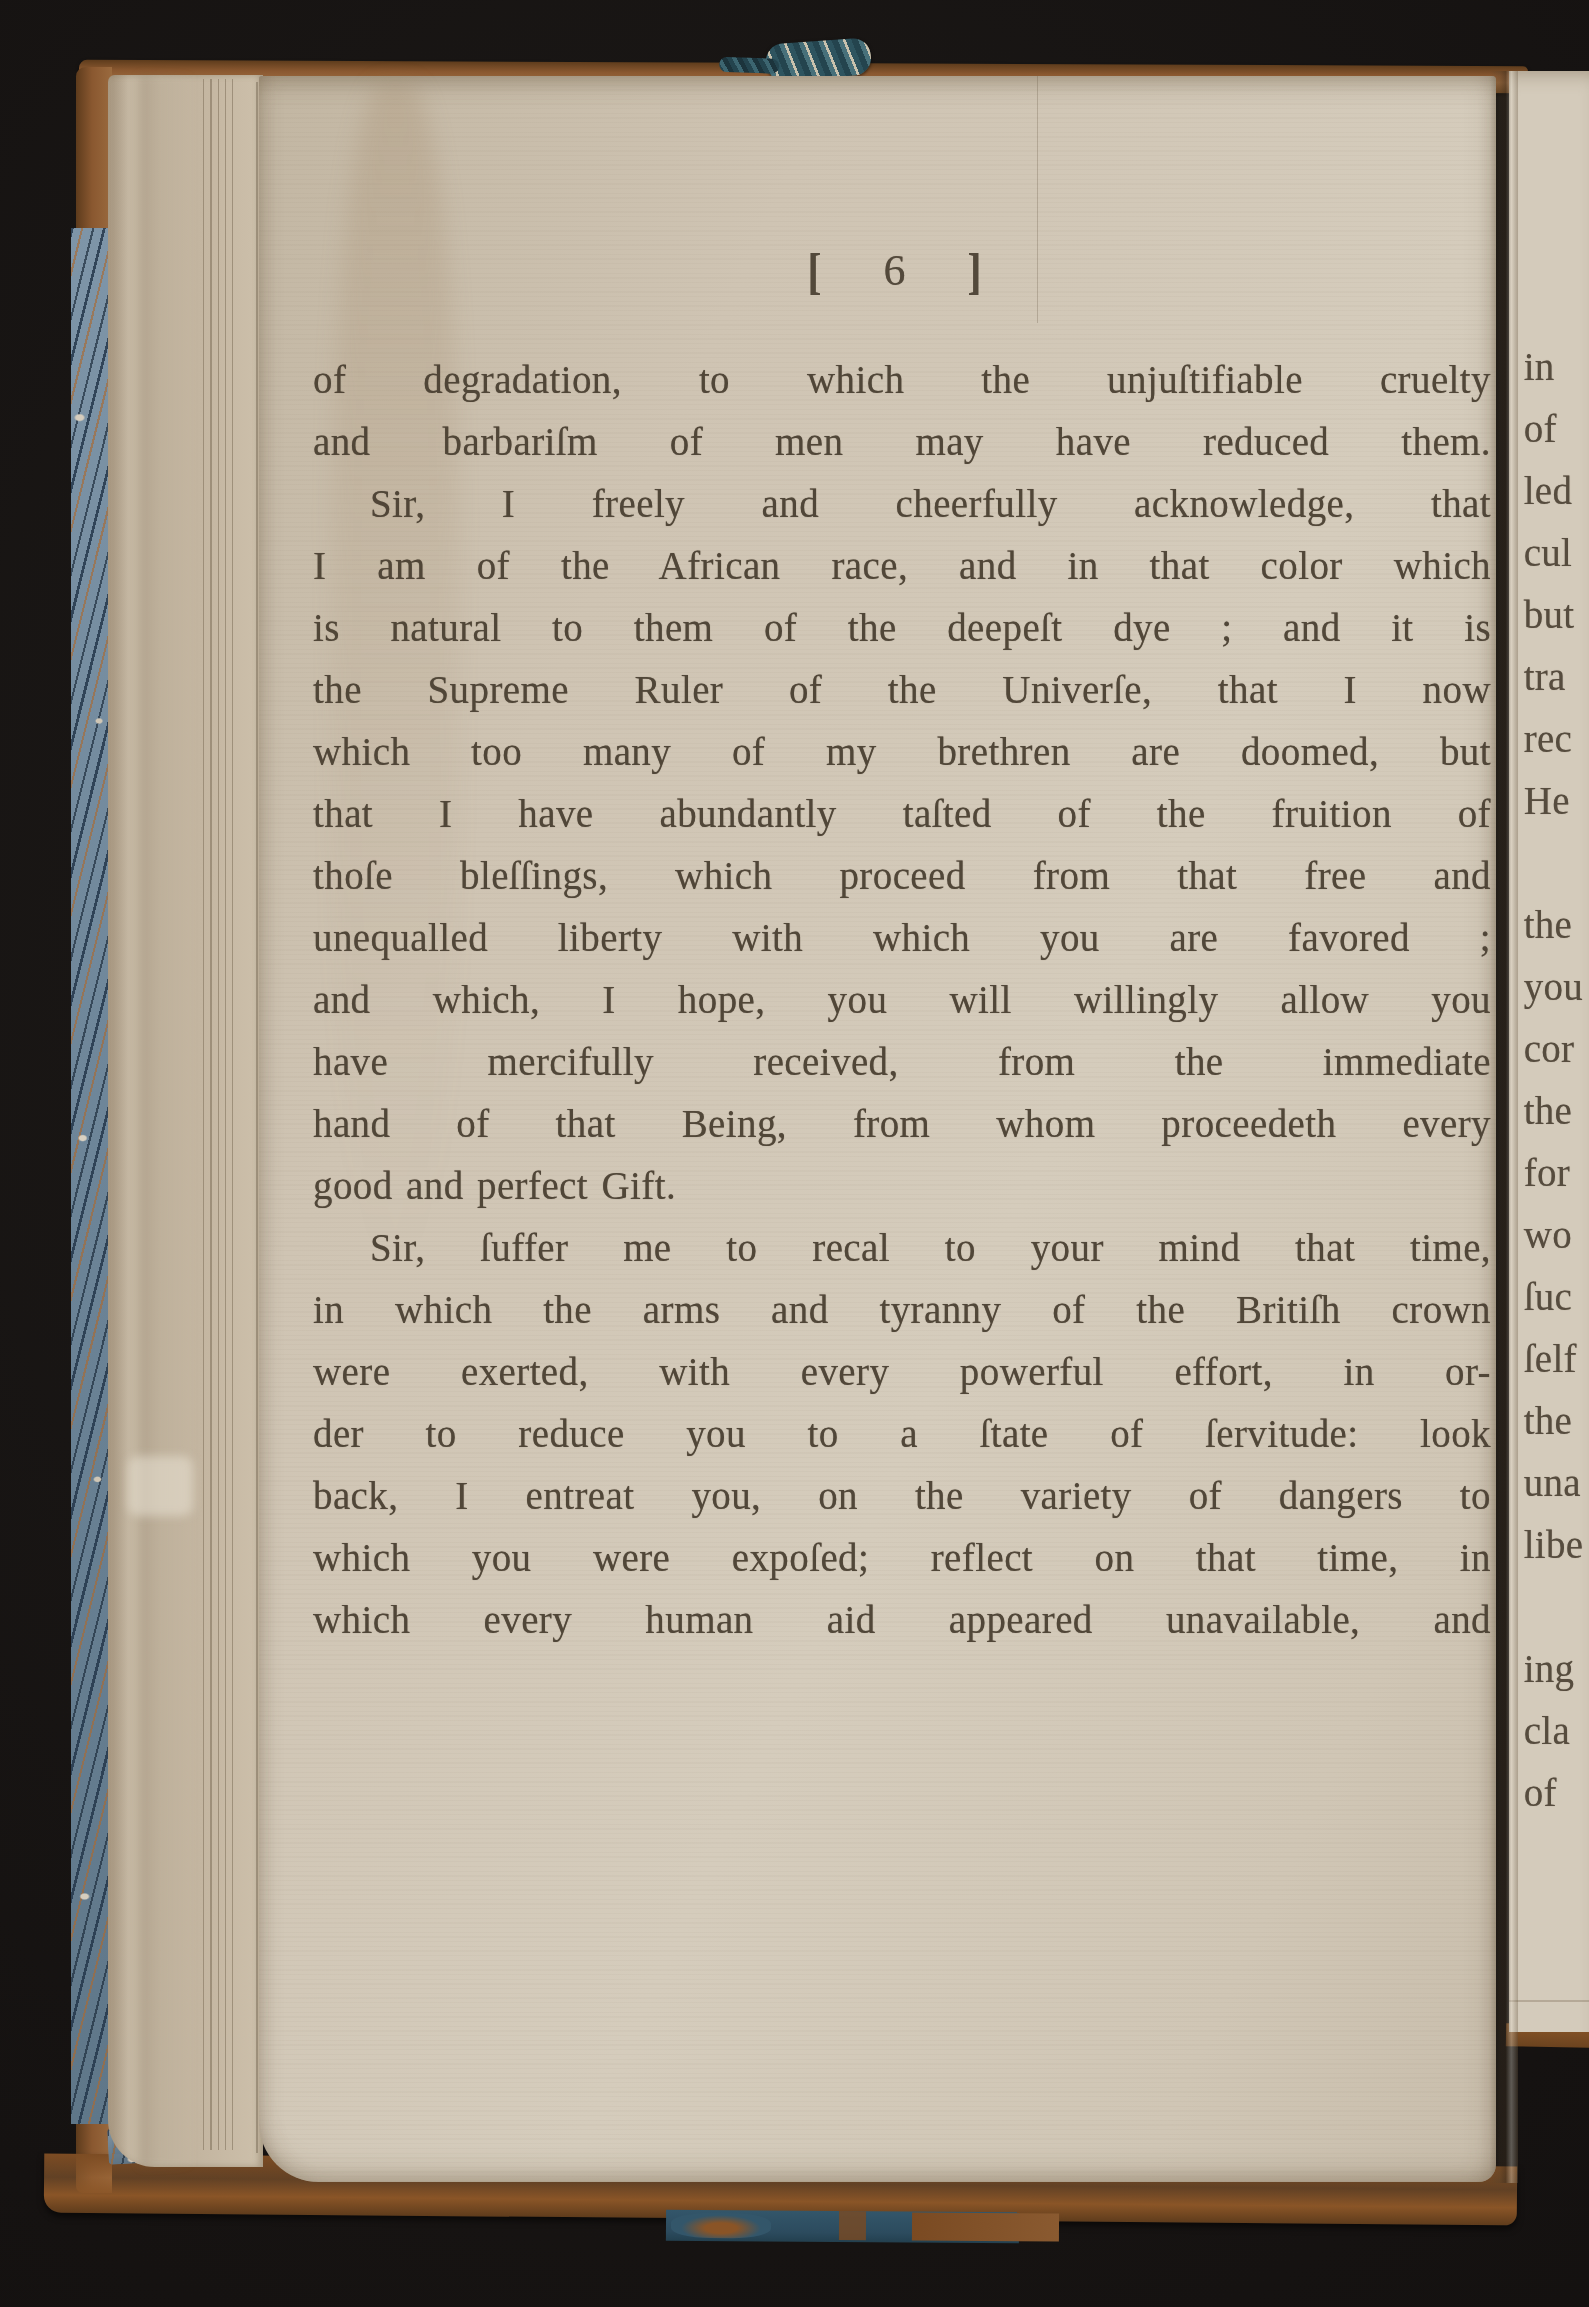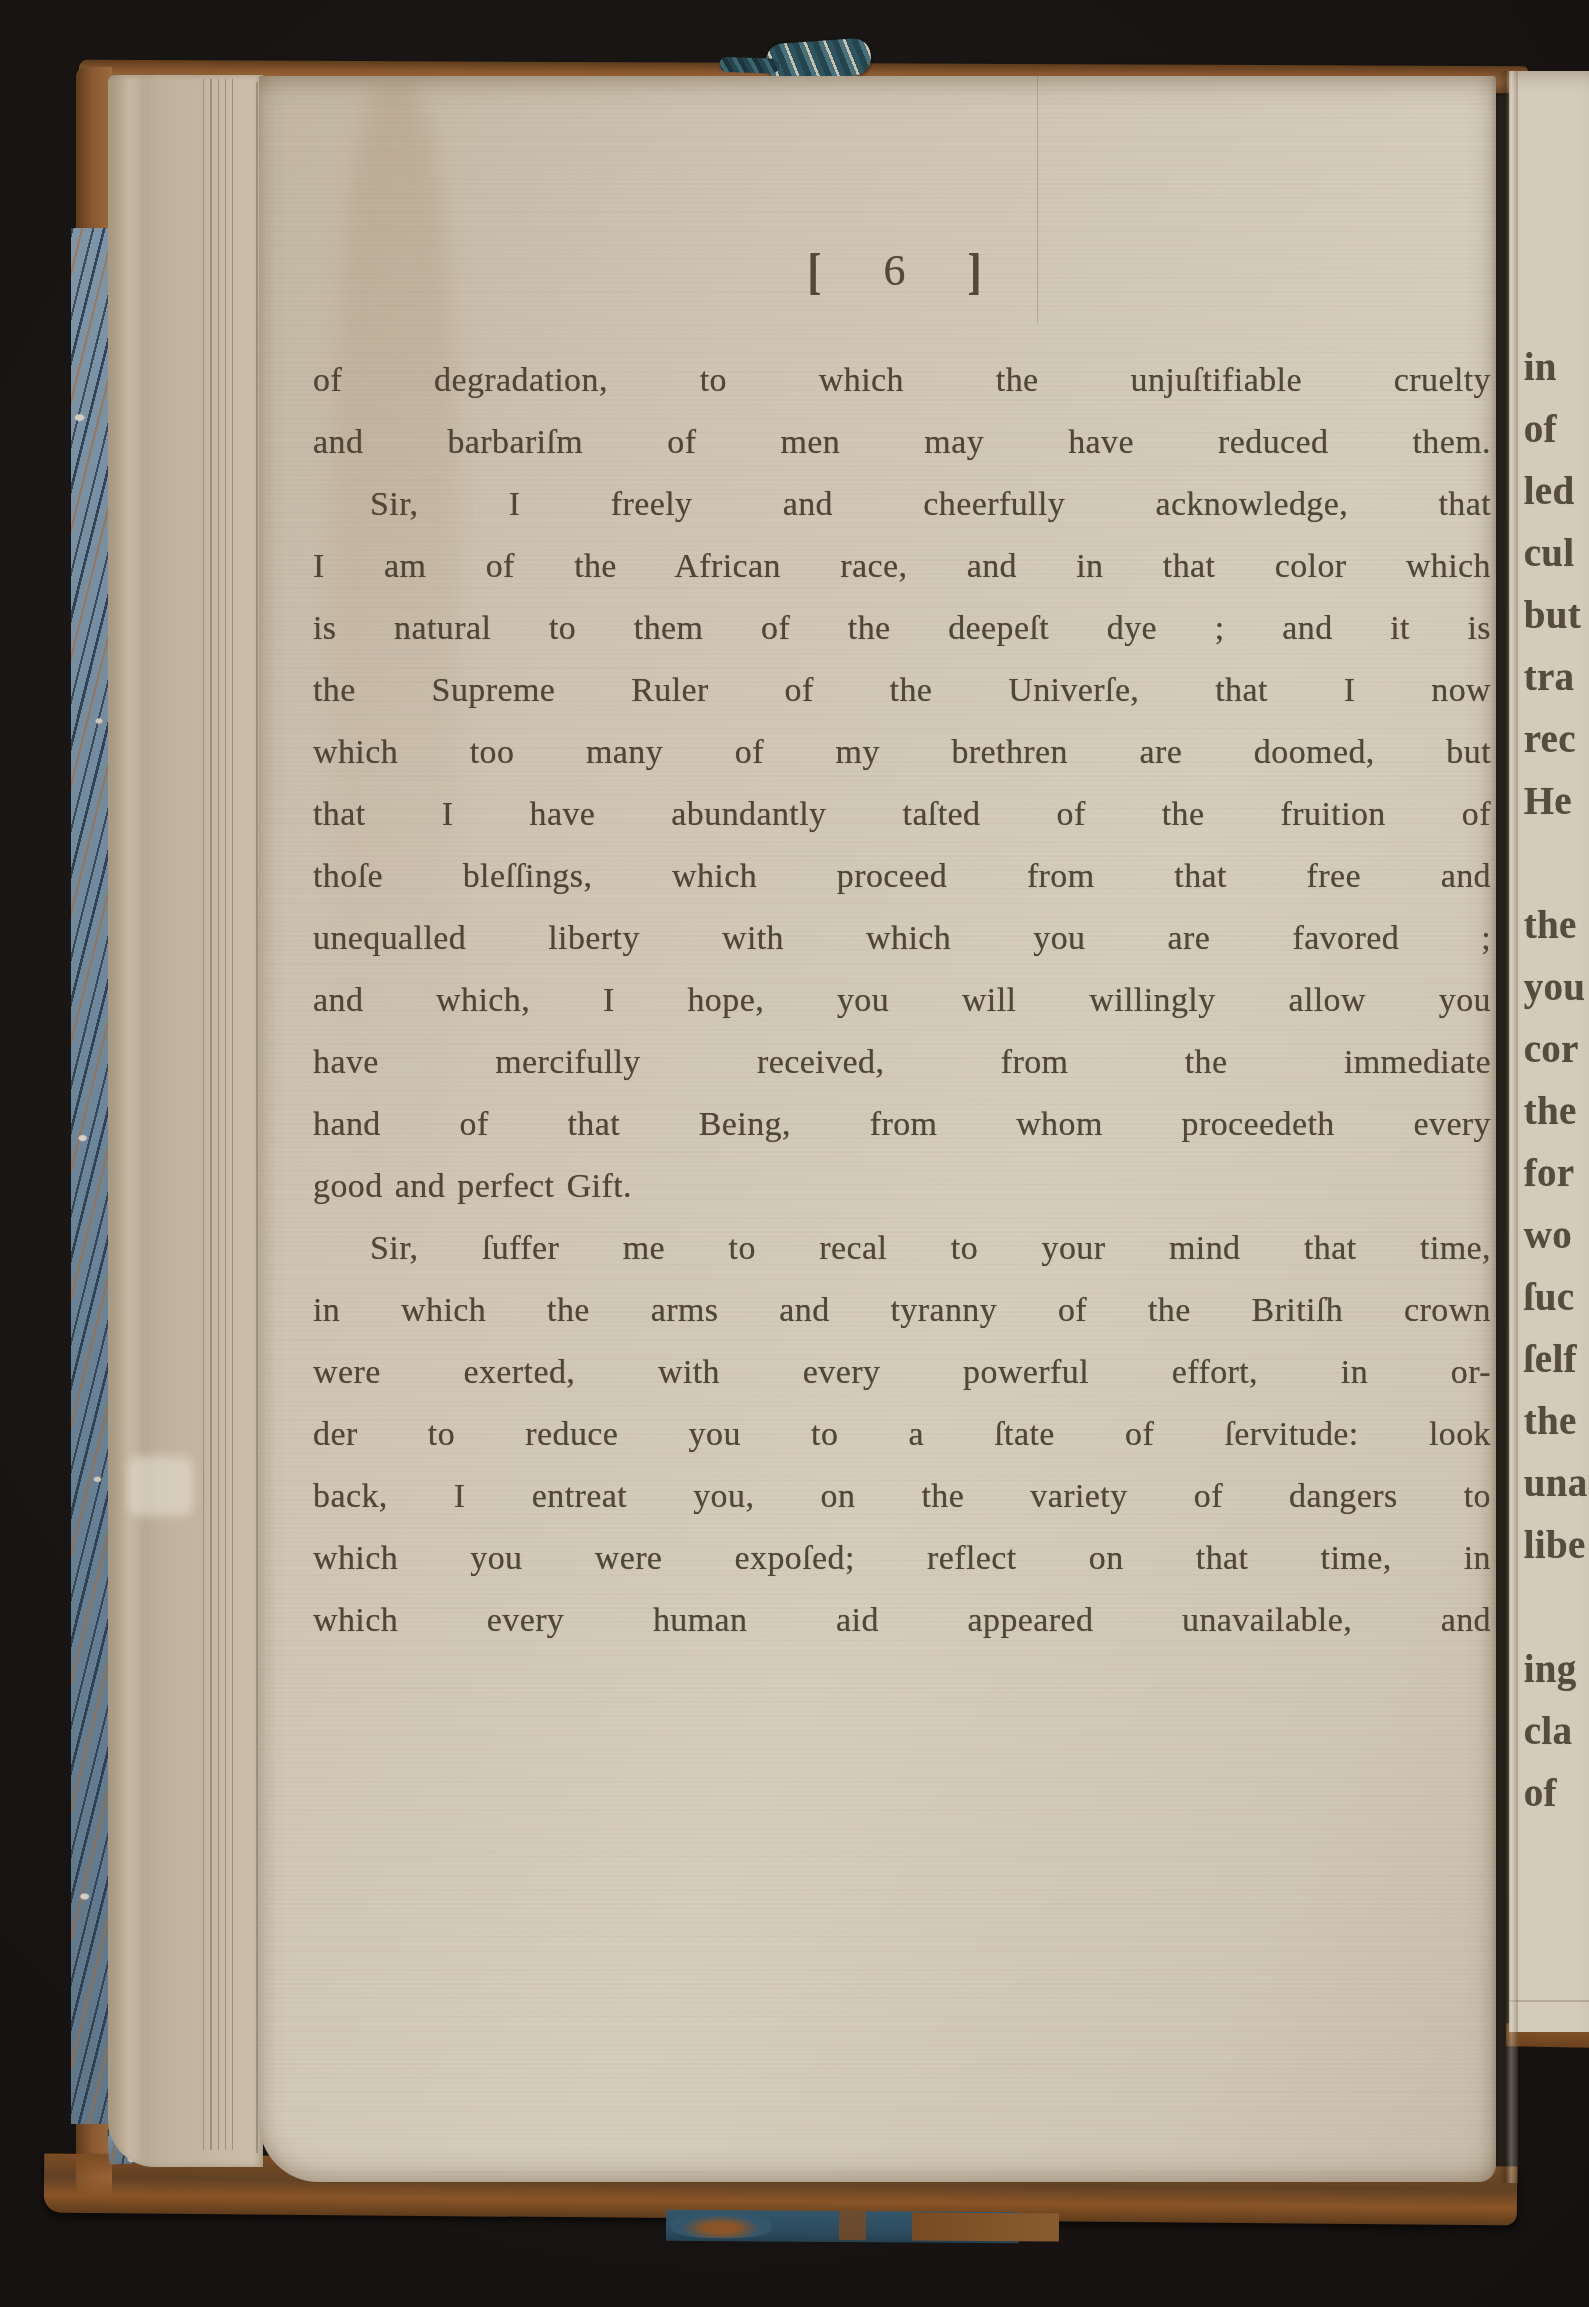--- a/index.html
+++ b/index.html
@@ -103,34 +103,33 @@
     background:linear-gradient(90deg,
       rgba(80,65,45,0) 0%, rgba(80,65,45,.26) 34%, rgba(58,46,32,.46) 56%,
       rgba(238,231,216,.34) 76%, rgba(96,78,55,.34) 100%);
   }
   
   .page-right{
     position:absolute;left:1509px;top:71px;width:81px;height:1961px;z-index:2;
     background:linear-gradient(90deg,#cbc2b1 0%,#d6cebe 40%,#d3cabа 100%);
     background-color:#d4cbbb;overflow:hidden;
     box-shadow:inset 0 13.3px 20px -12px rgba(95,75,48,.45);
-    font-weight:bold;
   }
   .page-right .crease{position:absolute;left:0;top:1929px;width:100%;height:2px;background:rgba(110,92,68,.3);}
   
   .ink{color:#493f31;}
   .folio{
     position:absolute;left:806px;top:237px;width:177px;height:67px;z-index:6;
     display:flex;justify-content:space-between;align-items:center;
     font-size:44px;opacity:.92;text-shadow:0 0 0.7px rgba(70,58,45,.6);
   }
   .folio .bracket{font-size:51px;font-weight:bold;transform:scaleX(.82);}
   .text-block{
     position:absolute;left:313px;top:349px;width:1178px;z-index:6;
-    font-size:34px;line-height:62px;letter-spacing:0.4px;word-spacing:3.3px;
+    font-size:39px;line-height:62px;letter-spacing:0.4px;word-spacing:3.3px;
     opacity:.94;text-shadow:0 0 0.8px rgba(70,58,45,.65);
   }
   .tline{text-align:justify;text-align-last:justify;height:62px;}
   .tline.indent{padding-left:57px;}
   .tline.short{text-align-last:left;}
   .frag-col{
     position:absolute;left:14.7px;top:265px;width:73px;
     font-size:39px;line-height:62px;letter-spacing:0.3px;
     opacity:.9;text-shadow:0 0 0.8px rgba(70,58,45,.6);
   }

